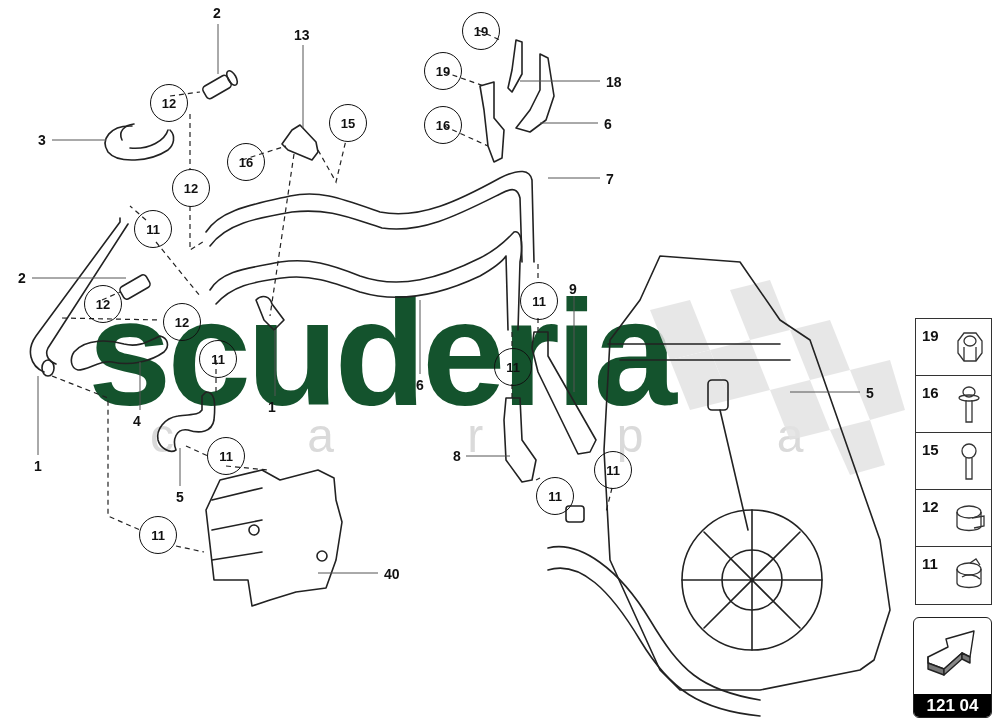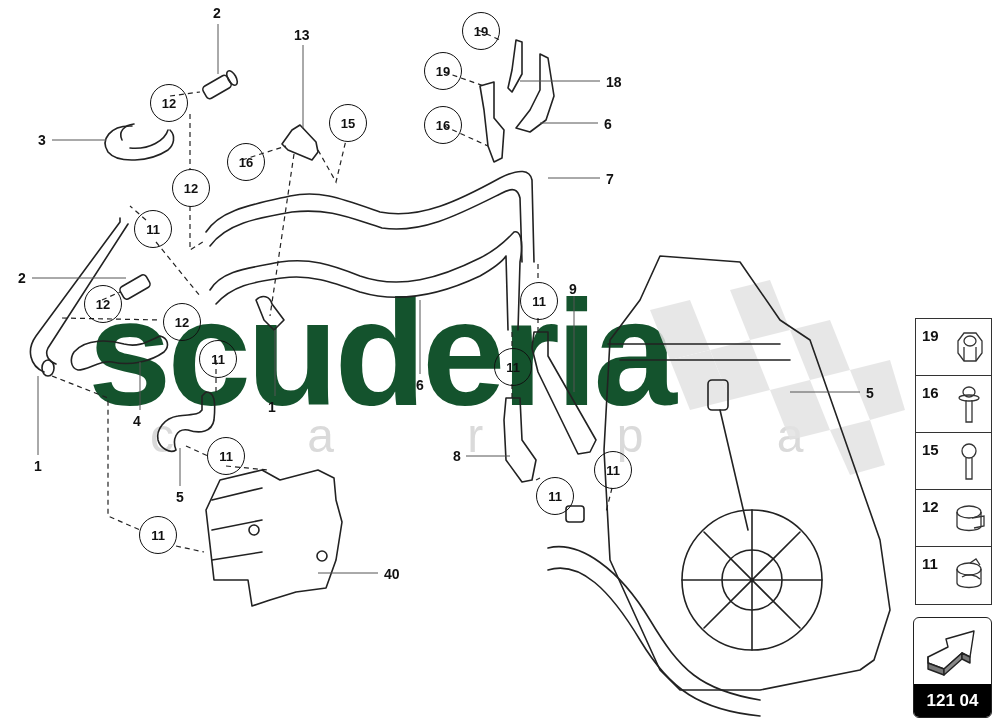--- a/index.html
+++ b/index.html
@@ -9,21 +9,21 @@
   .watermark-sub { position:absolute; left:150px; top:412px; font-family:"Liberation Sans", sans-serif; font-size:48px; color:#dadada; letter-spacing:60px; line-height:1; white-space:nowrap; }
   .callout { position:absolute; width:38px; height:38px; border:1.6px solid #111; border-radius:50%; background:rgba(255,255,255,0.0); display:flex; align-items:center; justify-content:center; font-weight:bold; font-size:13px; color:#111; box-sizing:border-box; }
   .label { position:absolute; font-weight:bold; font-size:14px; color:#111; line-height:1; }
   .legend { position:absolute; left:915px; top:318px; width:77px; border:1.5px solid #333; background:#fff; box-sizing:border-box; }
   .legend-row { position:relative; height:57px; border-bottom:1.5px solid #333; box-sizing:border-box; }
   .legend-row:last-child { border-bottom:none; }
   .legend-num { position:absolute; left:6px; top:8px; font-weight:bold; font-size:15px; color:#111; }
   .legend-icon { position:absolute; left:36px; top:6px; width:34px; height:44px; }
   .nav-box { position:absolute; left:913px; top:617px; width:79px; height:101px; border:1.5px solid #222; border-radius:6px; overflow:hidden; box-sizing:border-box; background:#fff; }
   .nav-arrow { position:absolute; left:10px; top:5px; width:60px; height:56px; }
-  .nav-code { position:absolute; left:0; bottom:0; width:100%; height:33px; background:#000; color:#fff; font-weight:bold; font-size:17px; display:flex; align-items:center; justify-content:center; }
+  .nav-code { position:absolute; left:0; bottom:0; width:100%; height:23px; background:#000; color:#fff; font-weight:bold; font-size:17px; display:flex; align-items:center; justify-content:center; }
 </style>
 </head>
 <body>
 
 <div id="canvas">
   <div class="watermark-main">scuderia</div>
   <div class="watermark-sub">c a r p a r t s</div>
 
   <svg style="position:absolute;left:650px;top:280px" width="260" height="200" viewBox="0 0 260 200">
     <g fill="#e3e3e3" opacity="0.85">

